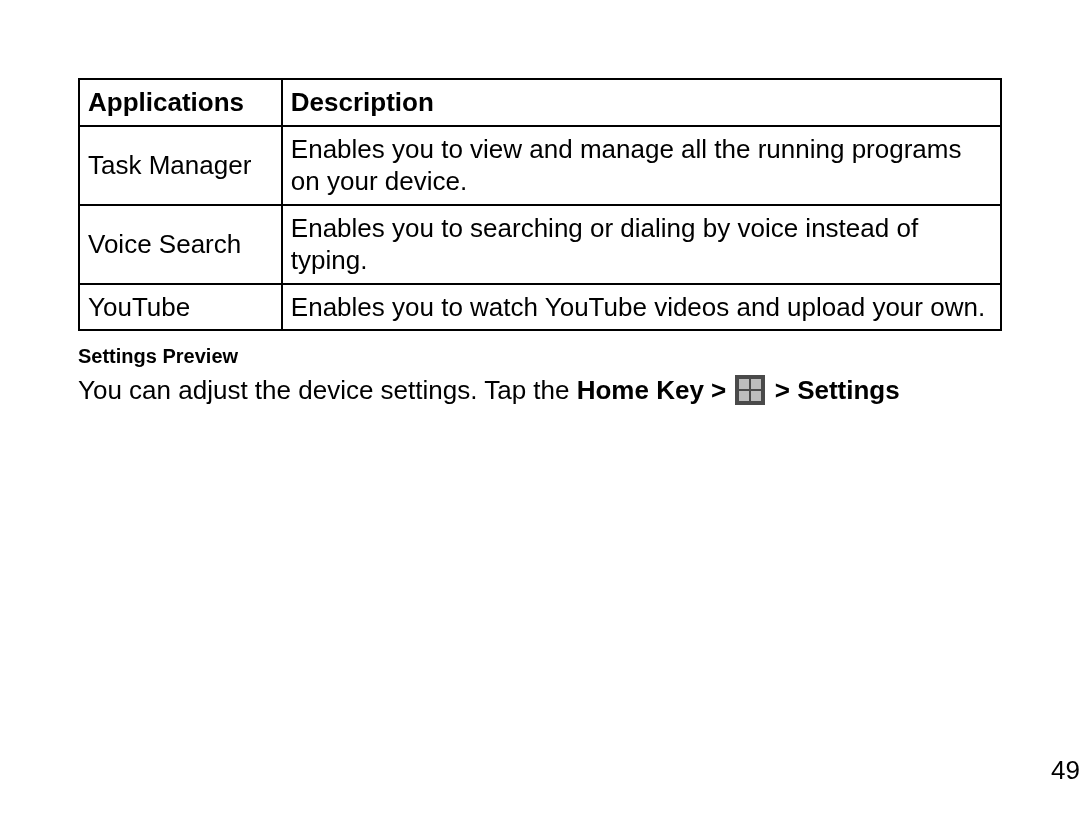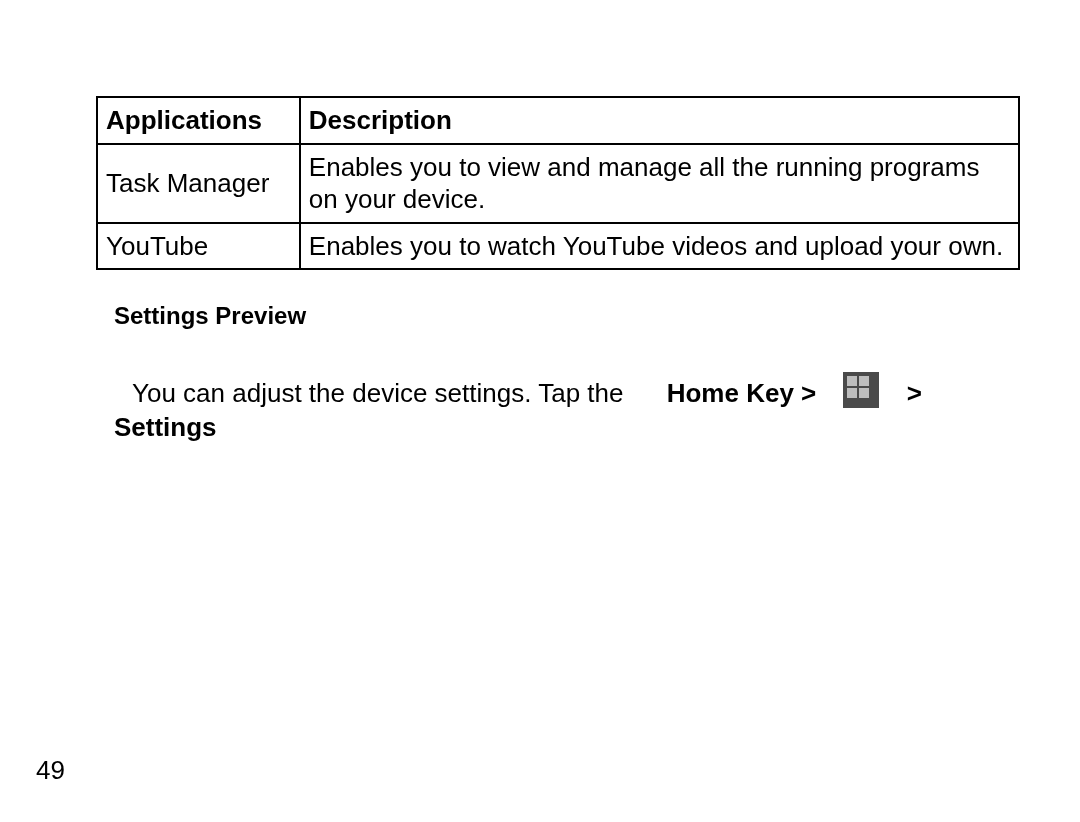--- a/index.html
+++ b/index.html
@@ -1,18 +1,18 @@
 <!DOCTYPE html>
 <html><head>
   <meta charset="utf-8">
   <style>
     * {
       box-sizing: border-box;
       margin: 0;
-      padding: 18px;
+      padding: 0;
     }
     body {
       width: 1080px;
       height: 822px;
       font-family: Arial, Helvetica, sans-serif;
       font-size: 26px;
       color: #000;
       background: #fff;
       padding: 78px 78px 0 78px;
       position: relative;
@@ -35,21 +35,21 @@
     }
     col.col-app {
       width: 22%;
     }
     col.col-desc {
       width: 78%;
     }
     .heading {
       font-weight: bold;
       margin-top: 14px;
-      font-size: 24px;
+      font-size: 20px;
     }
     .para {
       margin-top: 6px;
       font-size: 26px;
       line-height: 1.3;
     }
     .bold {
       font-weight: bold;
       text-align: center;
     }
@@ -82,21 +82,21 @@
       height: 10px;
       top: 4px;
       left: 16px;
       box-shadow: -12px 12px 0 #bdbdbd;
     }
     .page-number {
       position: absolute;
       bottom: 36px;
       left: 0;
       width: 100%;
-      text-align: left;
+      text-align: right;
       font-size: 26px;
     }
   </style>
 </head>
 <body>
 
 <table>
   <colgroup>
     <col class="col-app">
     <col class="col-desc">
@@ -106,20 +106,24 @@
       <th>Applications</th>
       <th>Description</th>
     </tr>
   </thead>
   <tbody>
     <tr>
       <td>Task Manager</td>
       <td>Enables you to view and manage all the running programs on your device.</td>
     </tr>
     <tr>
+      <td>Voice Search</td>
+      <td>Enables you to searching or dialing by voice instead of typing.</td>
+    </tr>
+    <tr>
       <td>YouTube</td>
       <td>Enables you to watch YouTube videos and upload your own.</td>
     </tr>
   </tbody>
 </table>
 
 <div class="heading">Settings Preview</div>
 
 <div class="para">
   <span>You can adjust the device settings. Tap the </span><span class="bold">Home Key &gt; </span>

